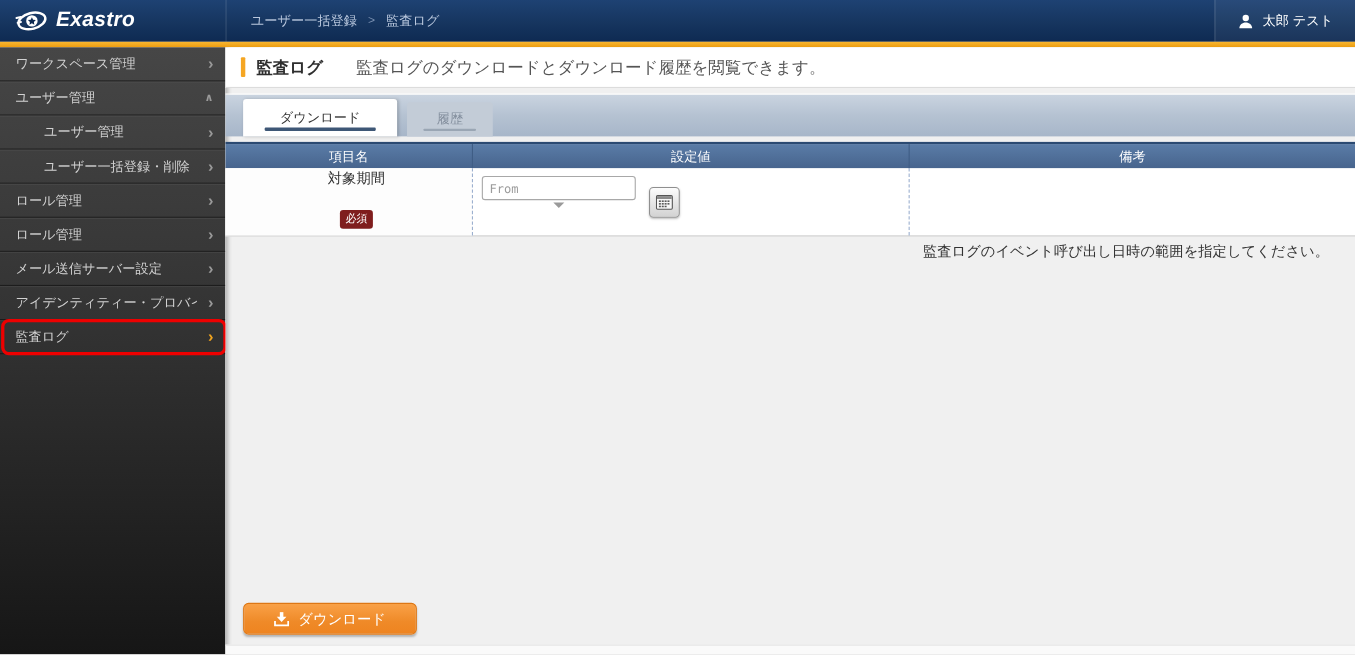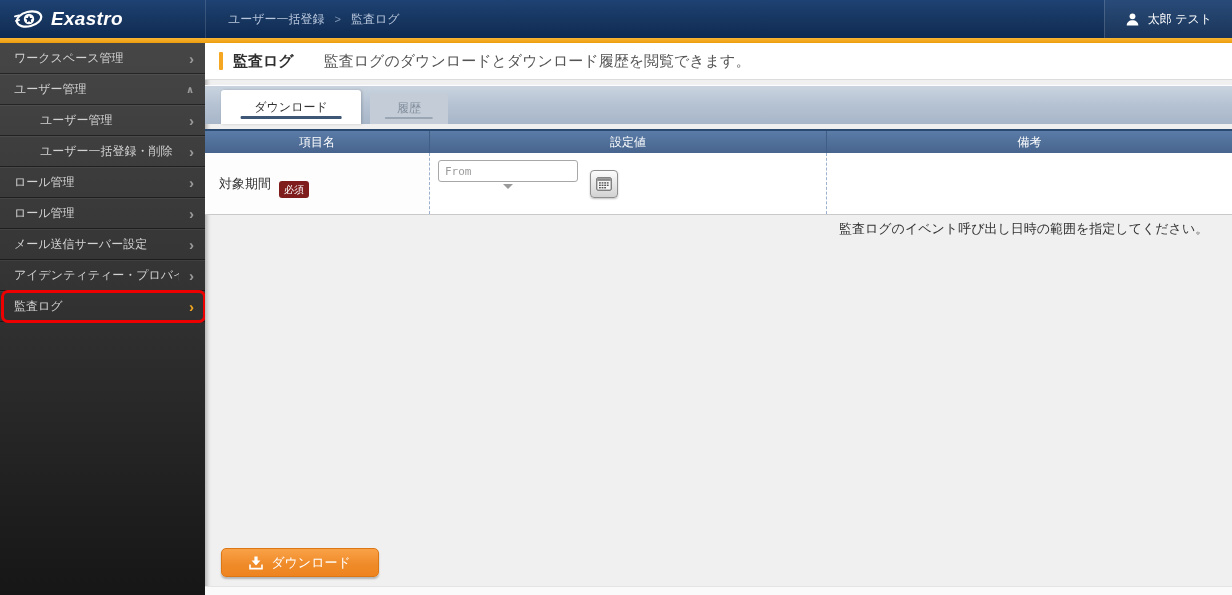--- a/index.html
+++ b/index.html
@@ -64,21 +64,21 @@
   .table { position:absolute; top:86px; left:0; right:0; }
   .thead { display:flex; height:24px; background:linear-gradient(180deg,#5a7ca7,#47648d);
     border-top:2px solid #2b4a72; }
   .th { display:flex; align-items:center; justify-content:center; color:#fff; font-size:12px;
     border-right:1px solid #3f5d85; }
   .th:last-child { border-right:none; }
   .c1 { width:225px; } .c2 { width:397px; } .c3 { width:405px; }
   .trow { display:flex; background:#fff; height:62px; border-bottom:1px solid #c9c9c9; }
   .td { height:100%; }
   .td.c1 { display:flex; align-items:center; gap:8px; padding-left:14px;
-    border-right:1px dashed #9cb0cf; background:#fdfdfd; font-size:13px; color:#333; }
+    border-right:1px dashed #9cb0cf; background:#fdfdfd; font-size:13px; color:#333;flex-direction:column; }
   .badge { background:#7f1d1d; color:#fff; font-size:10px; padding:4px 5px 3px; border-radius:3px; line-height:1;margin-top:12px; }
   .td.c2 { position:relative; border-right:1px dashed #9cb0cf; padding:7px 0 0 8px; }
   .range { width:140px; }
   .dt-input { width:140px; height:22px; border:1px solid #a8a8a8; border-radius:3px;
     font-family:"DejaVu Sans Mono","Liberation Mono",monospace; font-size:11px; color:#555;
     padding:0 6px; background:#fff; display:block; }
   .dt-input::placeholder { color:#9c9c9c; }
   .range-tri { width:0; height:0; border-left:5px solid transparent; border-right:5px solid transparent;
     border-top:5px solid #9a9a9a; margin:2px auto; }
   .calbtn { position:absolute; left:160px; top:50%; transform:translateY(-50%);

